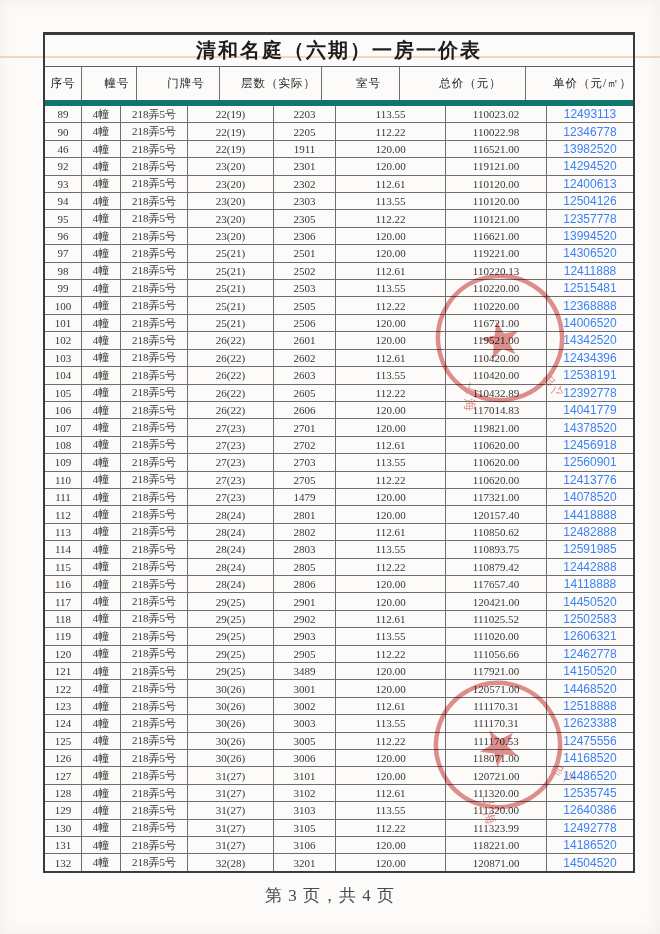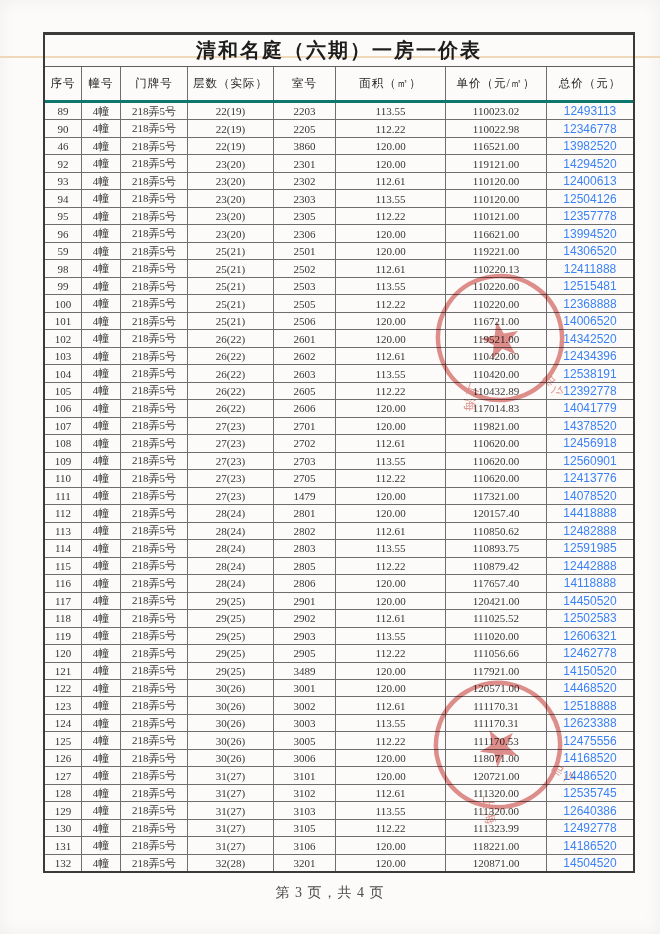--- a/index.html
+++ b/index.html
@@ -24,21 +24,21 @@
     display:flex;flex-direction:column;
     background:transparent;z-index:2;
     box-sizing:border-box;
   }
   .title-row{
     height:31px;flex:0 0 31px;border-bottom:1px solid #5f5f5f;
     display:flex;align-items:center;justify-content:center;
     font-size:20px;font-weight:700;letter-spacing:2px;color:#1d1d1d;
   }
   .header-row{
-    height:33px;flex:0 0 33px;border-bottom:3px solid #0f766e;
+    height:33px;flex:0 0 33px;border-bottom:6px solid #0f766e;gap:16px;
   }
   .tbody{flex:1 1 auto;display:flex;flex-direction:column;}
   .header-row,.tr{
     display:grid;
     grid-template-columns:37px 39px 67px 86px 62px 110px 101px auto;
   }
   .tr{flex:1 1 auto;}
   .tr:not(:last-child){border-bottom:1px solid #6e6e6e;}
   .cell{
     display:flex;align-items:center;justify-content:center;
@@ -46,21 +46,21 @@
     border-right:1px solid #6e6e6e;box-sizing:border-box;
   }
   .cell:last-child{border-right:none;}
   .th{font-size:11.5px;color:#242424;letter-spacing:1px;}
   .sans{
     font-family:"Liberation Sans","DejaVu Sans",sans-serif;
     font-size:12px;color:#3b82f6;
   }
   .footer{
     position:absolute;left:0;right:0;top:884px;
-    text-align:center;font-size:14px;color:#4a4a4a;letter-spacing:1px;z-index:2;
+    text-align:center;font-size:17px;color:#4a4a4a;letter-spacing:1px;z-index:2;
   }
   .seal{
     position:absolute;width:134px;height:134px;z-index:3;
     opacity:.55;mix-blend-mode:multiply;pointer-events:none;
   }
   .seal-1{left:433px;top:271px;transform:rotate(-12deg);}
   .seal-2{left:431px;top:678px;transform:rotate(-30deg);}
 </style>
 </head>
 <body>
@@ -70,23 +70,22 @@
   <div class="scan-line"></div>
 
   <div class="doc-table">
     <div class="title-row">清和名庭（六期）一房一价表</div>
     <div class="header-row" id="header-row">
         <div class="cell th c0">序号</div>
         <div class="cell th c1">幢号</div>
         <div class="cell th c2">门牌号</div>
         <div class="cell th c3">层数（实际）</div>
         <div class="cell th c4">室号</div>
-        <div class="cell th c5">面积（㎡）</div>
+        <div class="cell th c7">总价（元）</div>
         <div class="cell th c6">单价（元/㎡）</div>
-        <div class="cell th c7">总价（元）</div>
       </div>
     <div class="tbody" id="tbody">
         <div class="tr">
           <div class="cell c0">89</div>
           <div class="cell c1">4幢</div>
           <div class="cell c2">218弄5号</div>
           <div class="cell c3">22(19)</div>
           <div class="cell c4">2203</div>
           <div class="cell c5">113.55</div>
           <div class="cell c6">110023.02</div>
@@ -100,21 +99,21 @@
           <div class="cell c4">2205</div>
           <div class="cell c5">112.22</div>
           <div class="cell c6">110022.98</div>
           <div class="cell c7 sans">12346778</div>
         </div>
         <div class="tr">
           <div class="cell c0">46</div>
           <div class="cell c1">4幢</div>
           <div class="cell c2">218弄5号</div>
           <div class="cell c3">22(19)</div>
-          <div class="cell c4">3860</div>
+          <div class="cell c4">1911</div>
           <div class="cell c5">120.00</div>
           <div class="cell c6">116521.00</div>
           <div class="cell c7 sans">13982520</div>
         </div>
         <div class="tr">
           <div class="cell c0">92</div>
           <div class="cell c1">4幢</div>
           <div class="cell c2">218弄5号</div>
           <div class="cell c3">23(20)</div>
           <div class="cell c4">2301</div>
@@ -156,21 +155,21 @@
           <div class="cell c0">96</div>
           <div class="cell c1">4幢</div>
           <div class="cell c2">218弄5号</div>
           <div class="cell c3">23(20)</div>
           <div class="cell c4">2306</div>
           <div class="cell c5">120.00</div>
           <div class="cell c6">116621.00</div>
           <div class="cell c7 sans">13994520</div>
         </div>
         <div class="tr">
-          <div class="cell c0">59</div>
+          <div class="cell c0">97</div>
           <div class="cell c1">4幢</div>
           <div class="cell c2">218弄5号</div>
           <div class="cell c3">25(21)</div>
           <div class="cell c4">2501</div>
           <div class="cell c5">120.00</div>
           <div class="cell c6">119221.00</div>
           <div class="cell c7 sans">14306520</div>
         </div>
         <div class="tr">
           <div class="cell c0">98</div>

